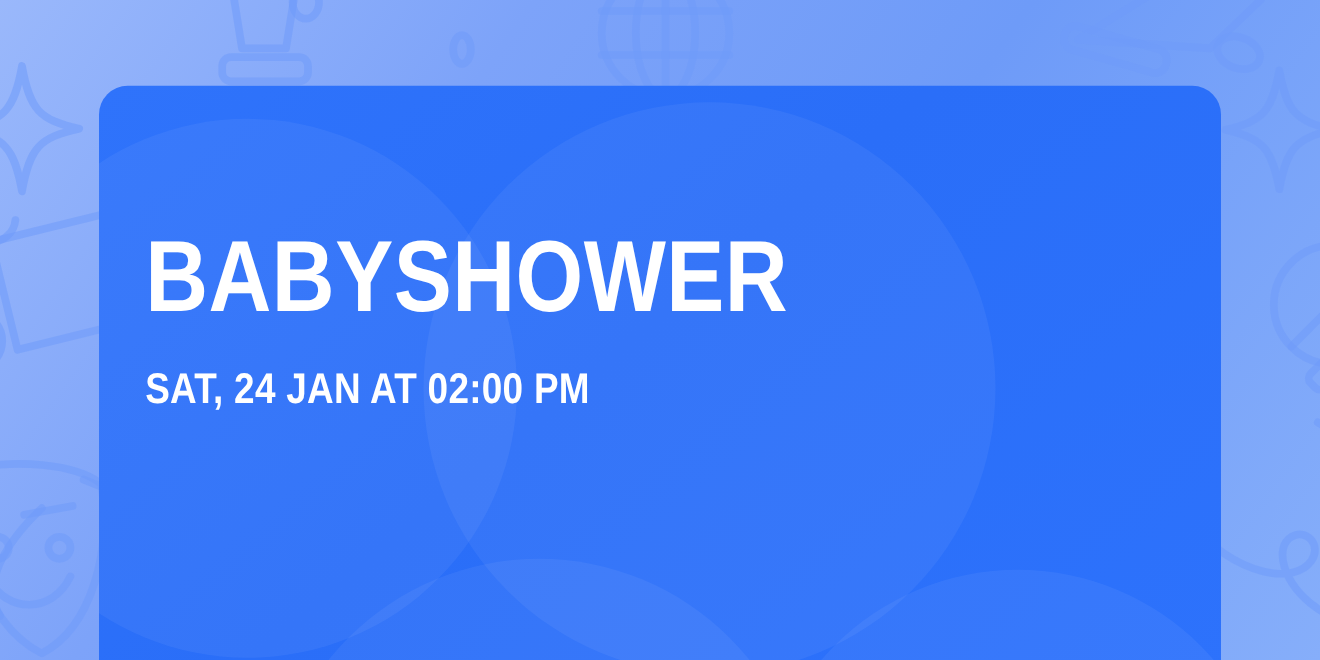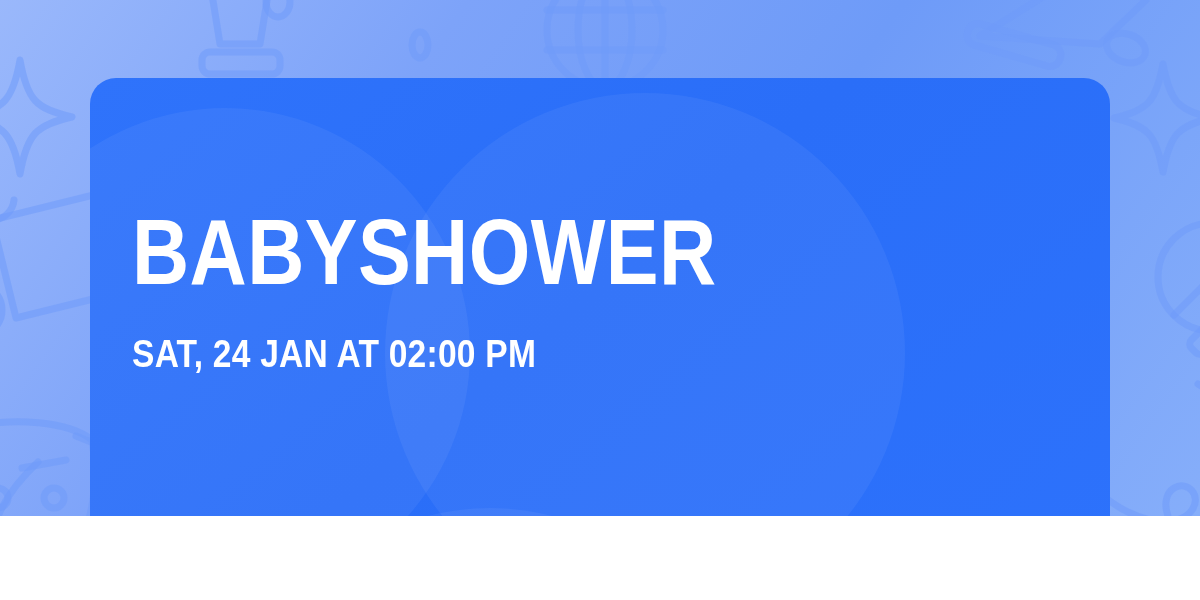--- a/index.html
+++ b/index.html
@@ -9,21 +9,21 @@
   body {
     width: 1200px;
     height: 600px;
     overflow: hidden;
     font-family: "Liberation Sans", sans-serif;
   }
 
   .stage {
     position: relative;
     width: 1200px;
-    height: 516px;
+    height: 600px;
     overflow: hidden;
     background: linear-gradient(125deg, #9ab8fb 0%, #7da3f9 30%, #6e9bf8 58%, #86aefa 100%);
   }
 
   
   .doodle-layer {
     position: absolute;
     inset: 0;
     pointer-events: none;
   }

